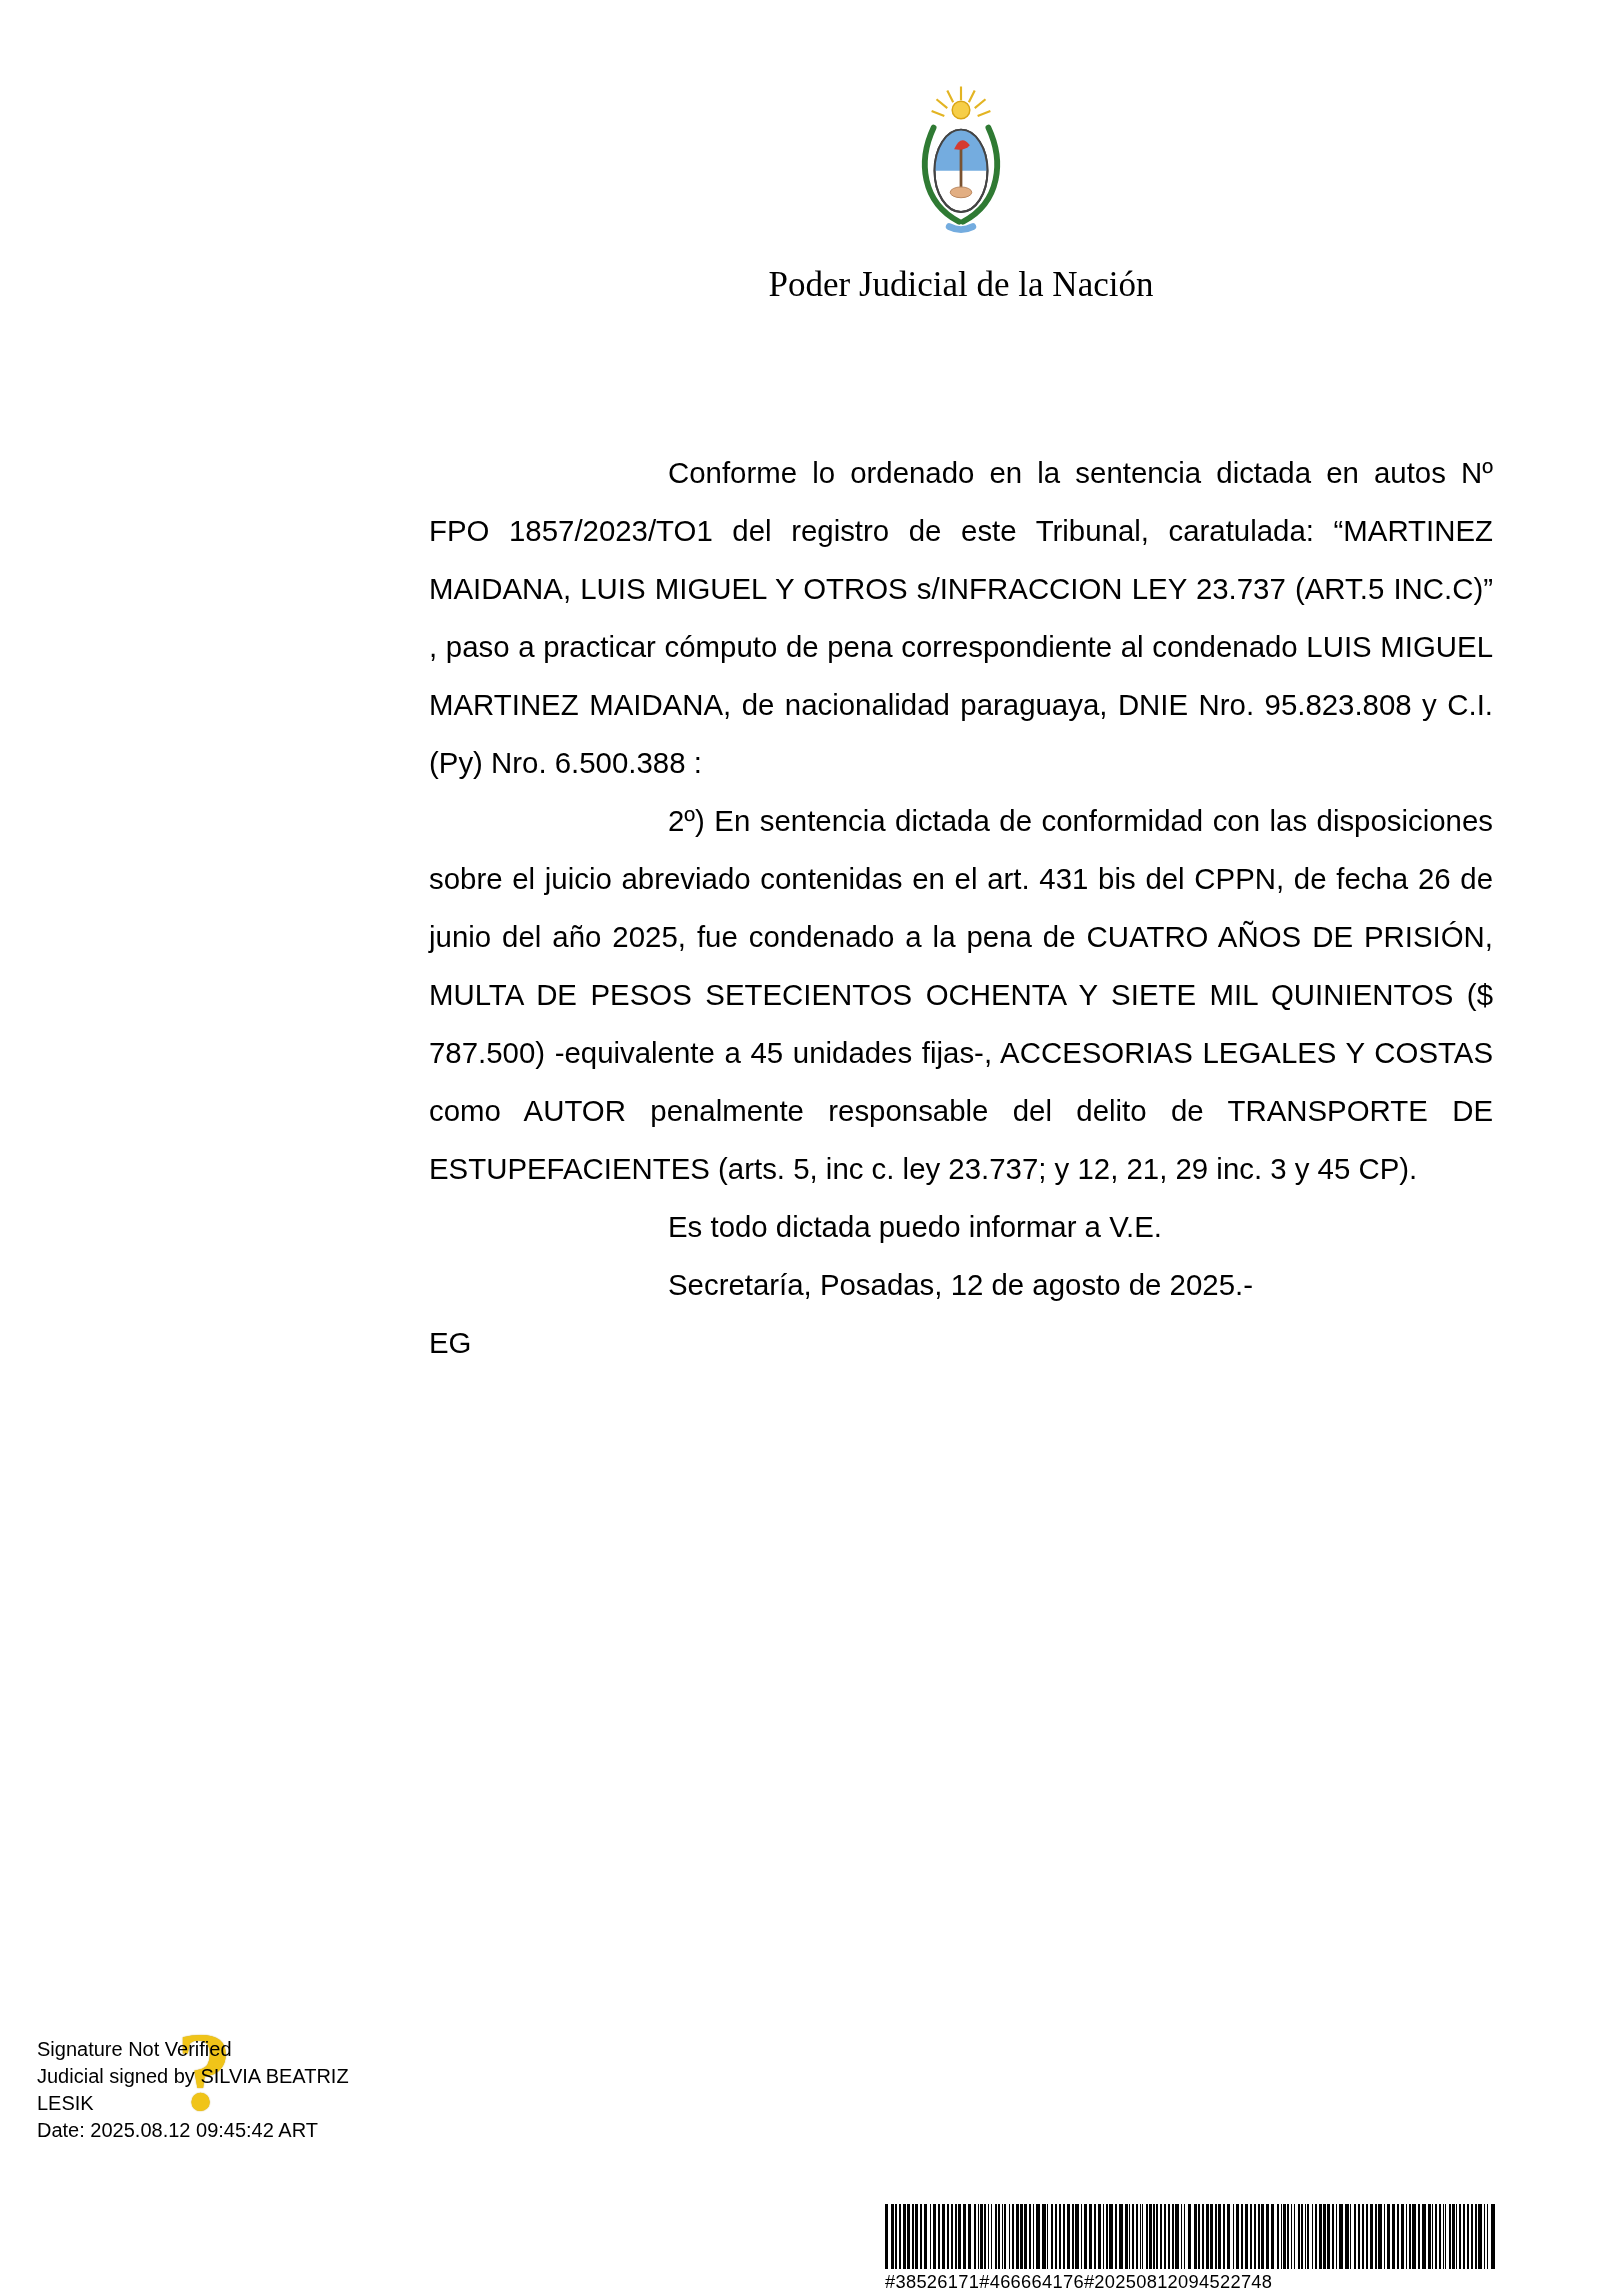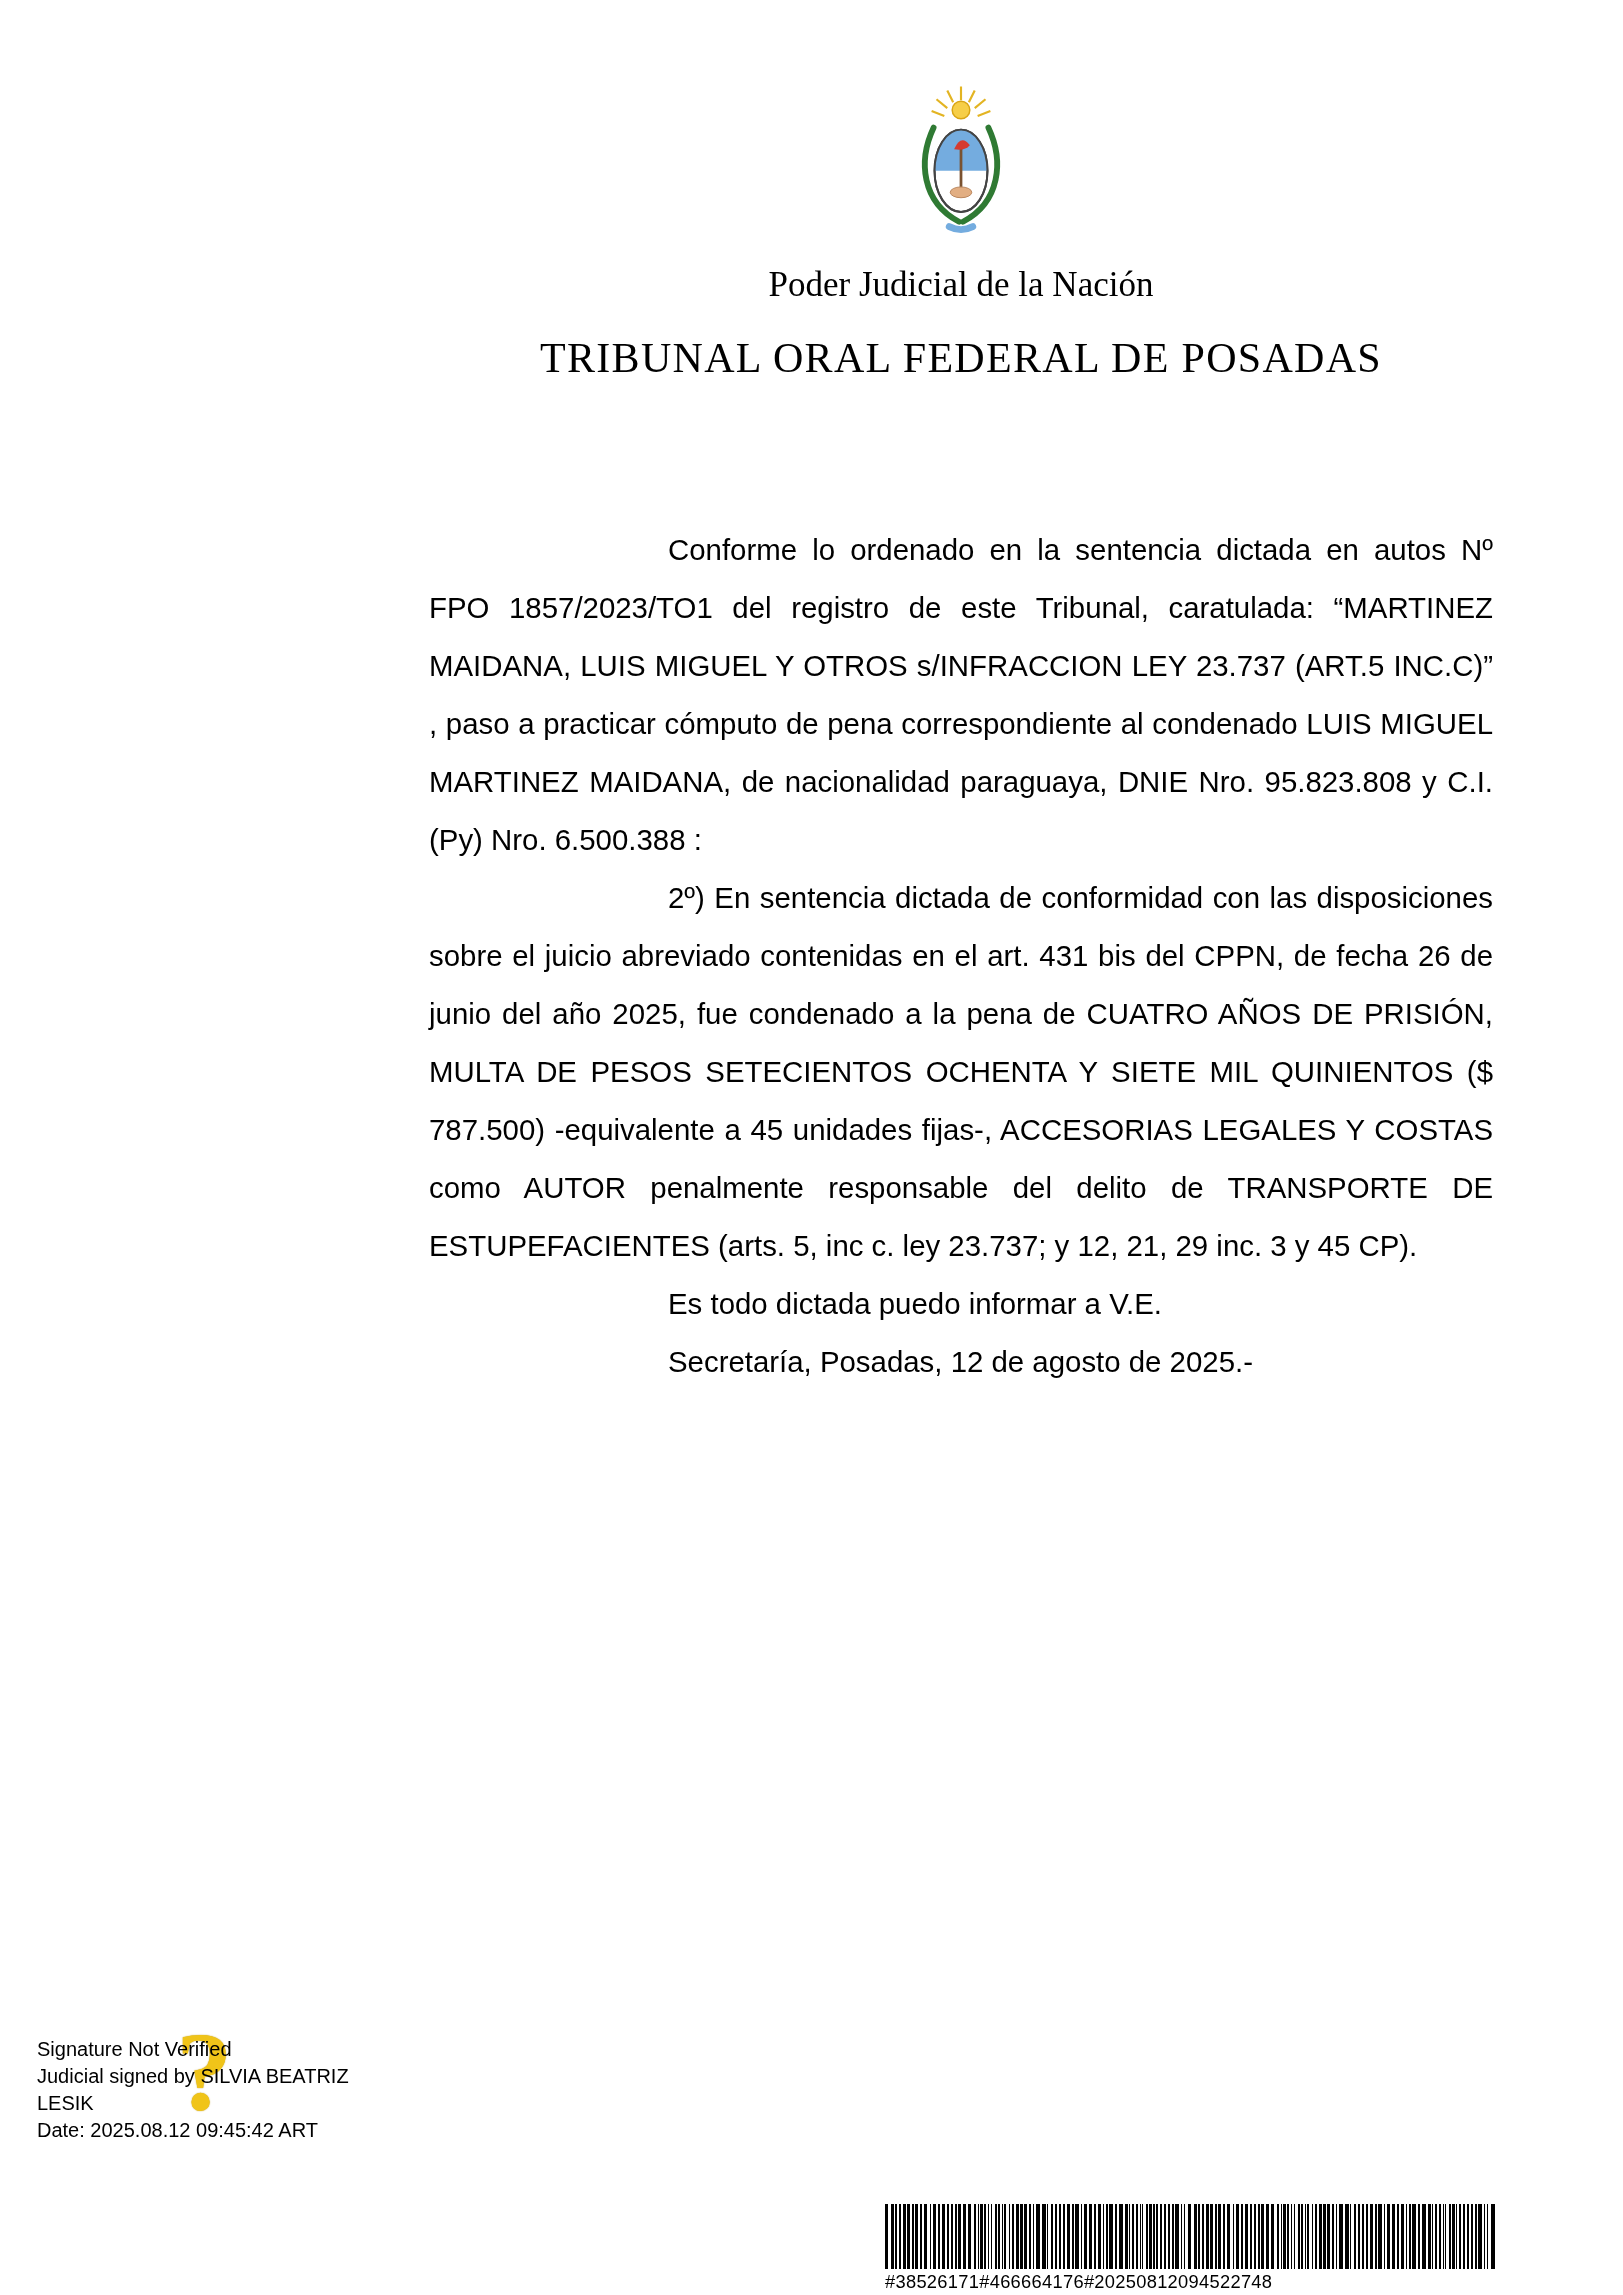--- a/index.html
+++ b/index.html
@@ -111,30 +111,30 @@
         <path d="M78 46 C94 80 90 122 52 142" fill="none" stroke="#2F7A33" stroke-width="6" stroke-linecap="round"></path>
         <path d="M38 147 Q50 153 62 147" fill="none" stroke="#74ACDF" stroke-width="7" stroke-linecap="round"></path>
         <ellipse cx="50" cy="90" rx="27" ry="42" fill="#FFFFFF" stroke="#444444" stroke-width="2"></ellipse>
         <path d="M23 90 A 27 42 0 0 1 77 90 Z" fill="#74ACDF"></path>
         <rect x="48.6" y="66" width="2.8" height="44" fill="#7A5230"></rect>
         <path d="M43 68 Q50 52 59 64 Q54 70 43 68 Z" fill="#D63A2F"></path>
         <ellipse cx="50" cy="112" rx="11" ry="5.5" fill="#E2AE82" stroke="#B9855C" stroke-width="1"></ellipse>
         <ellipse cx="50" cy="90" rx="27" ry="42" fill="none" stroke="#444444" stroke-width="2"></ellipse>
       </svg>
       <div class="institution">Poder Judicial de la Nación</div>
-      <div class="court">TRIBUNAL ORAL FEDERAL DE POSADAS</div>
     </div>
 
     <div class="doc-body">
       <div>
           <p class="para first">Conforme lo ordenado en la sentencia dictada en autos Nº FPO 1857/2023/TO1 del registro de este Tribunal, caratulada: “MARTINEZ MAIDANA, LUIS MIGUEL Y OTROS s/INFRACCION LEY 23.737 (ART.5 INC.C)” , paso a practicar cómputo de pena correspondiente al condenado LUIS MIGUEL MARTINEZ MAIDANA, de nacionalidad paraguaya, DNIE Nro. 95.823.808 y C.I. (Py) Nro. 6.500.388 :</p>
           <p class="para">2º) En sentencia dictada de conformidad con las disposiciones sobre el juicio abreviado contenidas en el art. 431 bis del CPPN, de fecha 26 de junio del año 2025, fue condenado a la pena de CUATRO AÑOS DE PRISIÓN, MULTA DE PESOS SETECIENTOS OCHENTA Y SIETE MIL QUINIENTOS ($ 787.500) -equivalente a 45 unidades fijas-, ACCESORIAS LEGALES Y COSTAS como AUTOR penalmente responsable del delito de TRANSPORTE DE ESTUPEFACIENTES (arts. 5, inc c. ley 23.737; y 12, 21, 29 inc. 3 y 45 CP).</p>
           <p class="para">Es todo dictada puedo informar a V.E.</p>
           <p class="para">Secretaría, Posadas, 12 de agosto de 2025.-</p>
         </div>
+      <p class="initials">EG</p>
     </div>
 
   </div>
 
   <div class="signature">
     <span class="qmark" style="color: rgb(240, 196, 25);">?</span>
     <div class="sig-line">Signature Not Verified</div>
     <div class="sig-line">Judicial signed by SILVIA BEATRIZ</div>
     <div class="sig-line">LESIK</div>
     <div class="sig-line">Date: 2025.08.12 09:45:42 ART</div>

